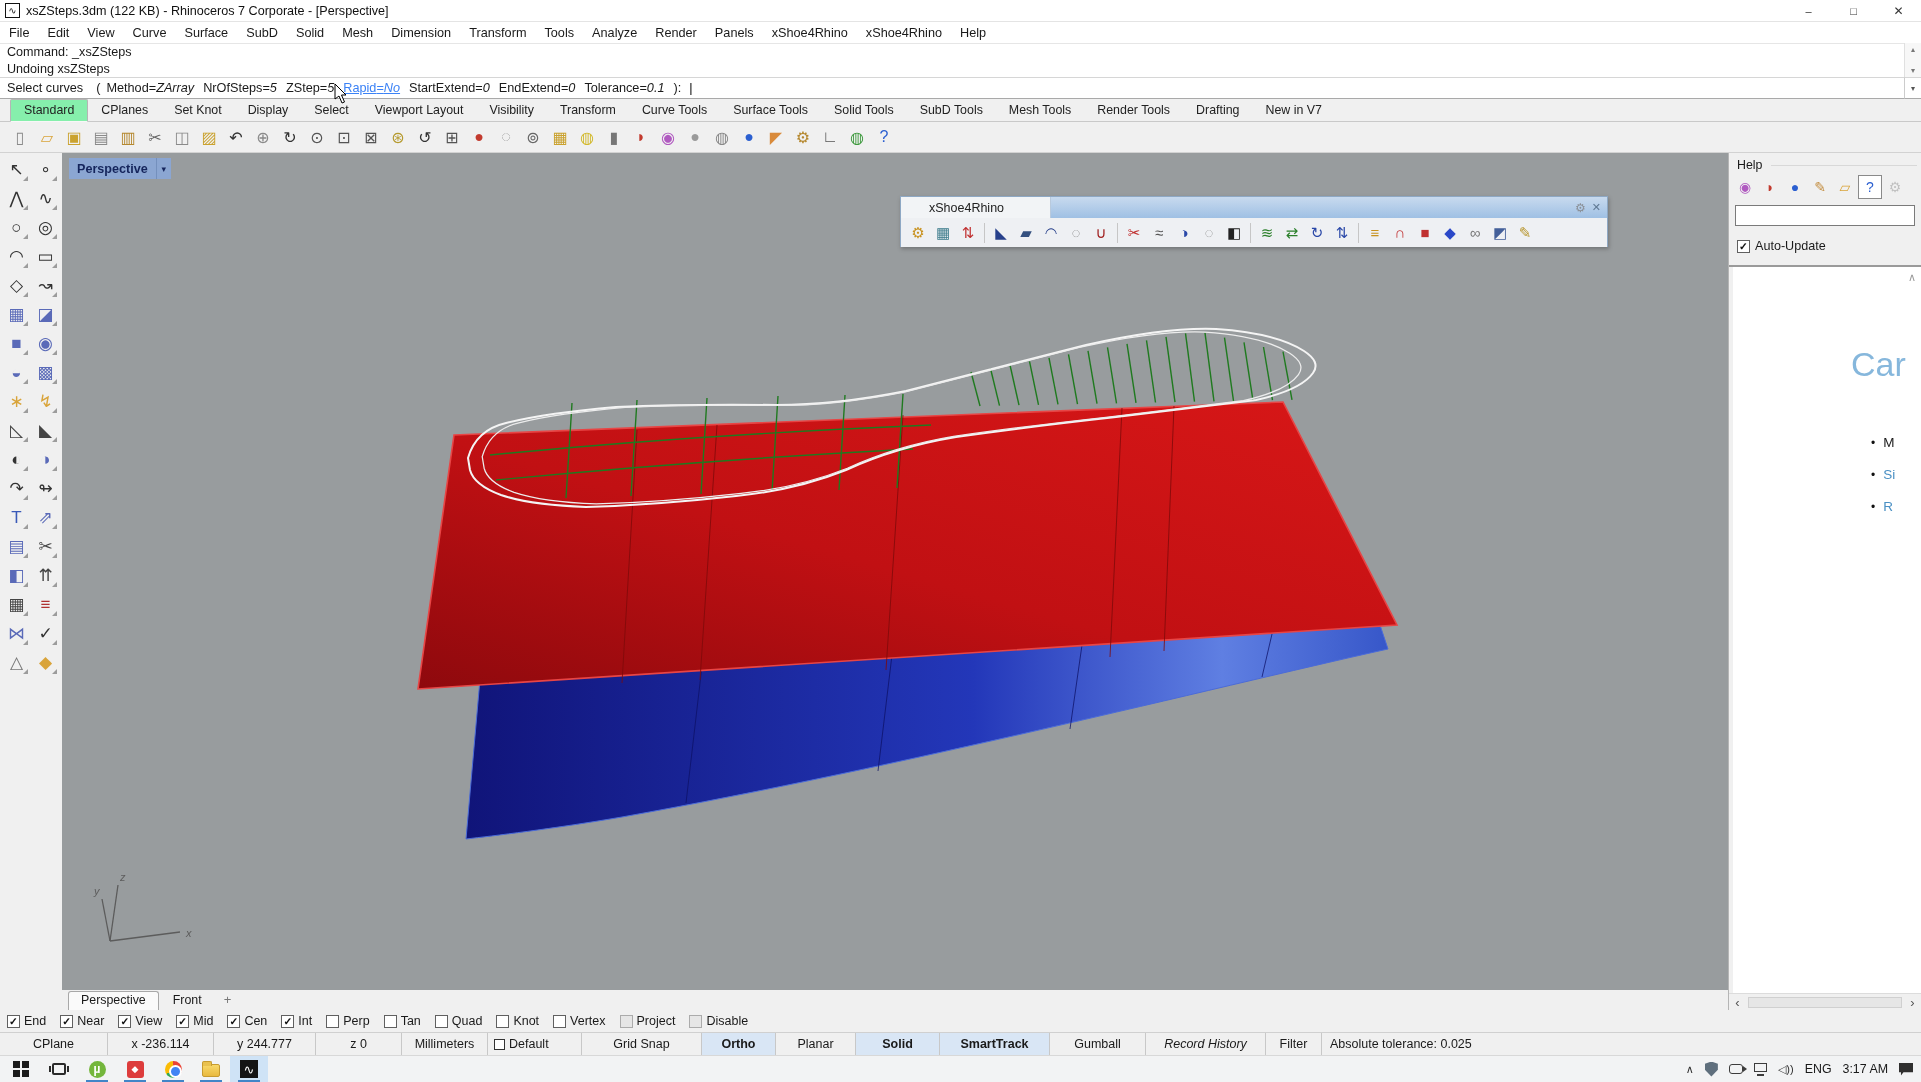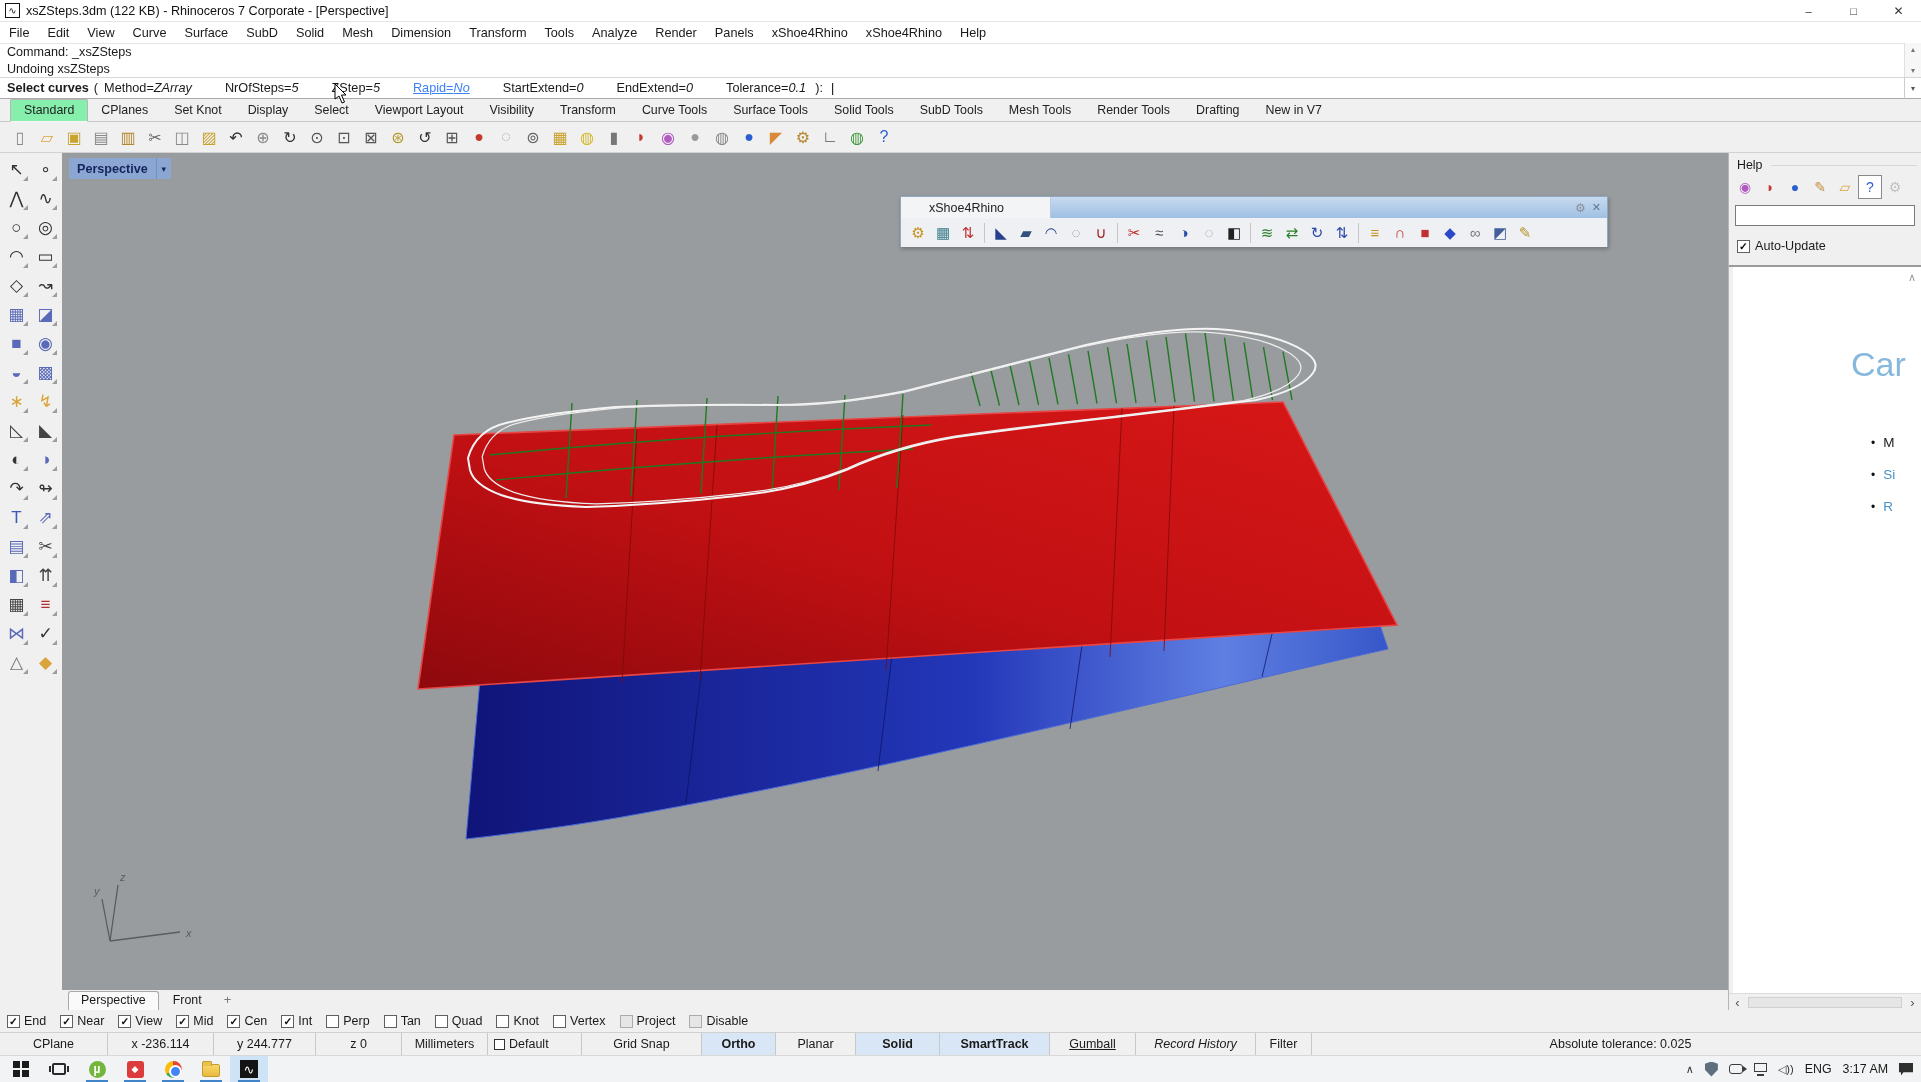--- a/index.html
+++ b/index.html
@@ -28,21 +28,21 @@
     border-top:1px solid #e6e6e6;padding-left:7px;font-size:12.6px;line-height:17px;}
   .cmdrail{position:absolute;right:0;top:43px;width:17px;height:34px;background:#f7f7f7;
     border-left:1px solid #e0e0e0;display:flex;flex-direction:column;justify-content:space-between;
     align-items:center;font-size:8px;color:#777;padding:2px 0;}
   .cmdprompt{position:absolute;left:0;top:77px;right:17px;height:22px;background:#fff;
     border-top:1px solid #d6d6d6;border-bottom:1px solid #a9a9a9;display:flex;align-items:center;
     padding-left:7px;font-size:12.7px;white-space:nowrap;}
   .pmore{position:absolute;right:0;top:77px;width:17px;height:22px;background:#fff;
     border-top:1px solid #d6d6d6;border-bottom:1px solid #a9a9a9;border-left:1px solid #ccc;
     display:flex;align-items:center;justify-content:center;font-size:8px;color:#555;}
-  .plabel{font-weight:bold;margin-right:5px;}
+  .plabel{font-weight:normal;margin-right:13px;}
   .pparen{margin-right:6px;}
   .opt{margin-right:9px;}
   .optv{font-style:italic;}
   .opt.link{color:#3b82f6;text-decoration:underline;}
   .caret{font-weight:400;color:#000;margin-left:2px;}
   .cursor-arrow{position:absolute;left:334px;top:84px;z-index:60;}
 
   
   .tabrow{position:absolute;left:0;top:99px;right:0;height:23px;background:#f0f0f0;
     display:flex;align-items:flex-end;padding-left:10px;font-size:12.4px;border-bottom:1px solid #c9c9c9;}
@@ -128,23 +128,23 @@
   
   .statusbar{position:absolute;left:0;top:1032px;right:0;height:23px;background:#f0f0f0;
     border-top:1px solid #d0d0d0;display:flex;align-items:stretch;font-size:12.5px;}
   .pane{display:flex;align-items:center;justify-content:center;border-right:1px solid #c8c8c8;
     white-space:nowrap;gap:4px;}
   .pane.active{background:#d9e6f5;font-weight:bold;}
   .pane:nth-child(1){width:108px;}.pane:nth-child(2){width:106px;}.pane:nth-child(3){width:102px;}
   .pane:nth-child(4){width:86px;}.pane:nth-child(5){width:86px;}
   .pane:nth-child(6){width:94px;justify-content:flex-start;padding-left:6px;}
   .pane:nth-child(7){width:120px;}.pane:nth-child(8){width:74px;}.pane:nth-child(9){width:80px;}
-  .pane:nth-child(10){width:84px;}.pane:nth-child(11){width:110px;}.pane:nth-child(12){width:86px;text-decoration:underline;}
+  .pane:nth-child(10){width:84px;}.pane:nth-child(11){width:110px;}.pane:nth-child(12){width:96px;}
   .pane:nth-child(13){width:120px;font-style:italic;}.pane:nth-child(14){width:56px;}
-  .pane:nth-child(15){flex:1;justify-content:center;padding-left:8px;border-right:none;}
+  .pane:nth-child(15){flex:1;justify-content:flex-start;padding-left:8px;border-right:none;}
   .swatch{width:11px;height:11px;border:1px solid #333;background:#fff;}
 
   
   .taskbar{position:absolute;left:0;top:1055px;right:0;height:27px;background:#f2f3f4;
     border-top:1px solid #d8d8d8;display:flex;align-items:center;}
   .apps{display:flex;height:100%;padding-left:2px;}
   .tbtn{width:38px;height:100%;display:flex;align-items:center;justify-content:center;position:relative;}
   .tbtn.active{background:#cfe3f6;}
   .runbar{position:absolute;left:8px;right:8px;bottom:0;height:2px;background:#4185c8;}
   .appicon{display:flex;align-items:center;justify-content:center;}
@@ -221,21 +221,21 @@
     <div data-name="command-history-line">Undoing xsZSteps</div>
   </div>
   <div class="cmdrail" data-name="command-history-scrollbar">
     <span data-name="scroll-up-icon">▴</span>
     <span data-name="scroll-down-icon">▾</span>
   </div>
 
   <div class="cmdprompt" data-name="command-prompt">
     <span class="plabel" data-name="prompt-label">Select curves</span>
     <span class="pparen" data-name="prompt-open-paren">(</span>
-    <span id="opts" data-name="prompt-options" style="display:flex;gap:24px;">
+    <span id="opts" data-name="prompt-options" style="display:flex;">
         <span class="opt" data-name="command-option-method"><span>Method</span>=<em class="optv">ZArray</em></span>
         <span class="opt" data-name="command-option-nrofsteps"><span>NrOfSteps</span>=<em class="optv">5</em></span>
         <span class="opt" data-name="command-option-zstep"><span>ZStep</span>=<em class="optv">5</em></span>
         <span class="opt link" data-name="command-option-rapid"><span>Rapid</span>=<em class="optv">No</em></span>
         <span class="opt" data-name="command-option-startextend"><span>StartExtend</span>=<em class="optv">0</em></span>
         <span class="opt" data-name="command-option-endextend"><span>EndExtend</span>=<em class="optv">0</em></span>
         <span class="opt" data-name="command-option-tolerance"><span>Tolerance</span>=<em class="optv">0.1</em></span>
       </span>
     <span class="pparen" data-name="prompt-close-paren">):</span>
     <span class="caret" data-name="text-caret">|</span>

